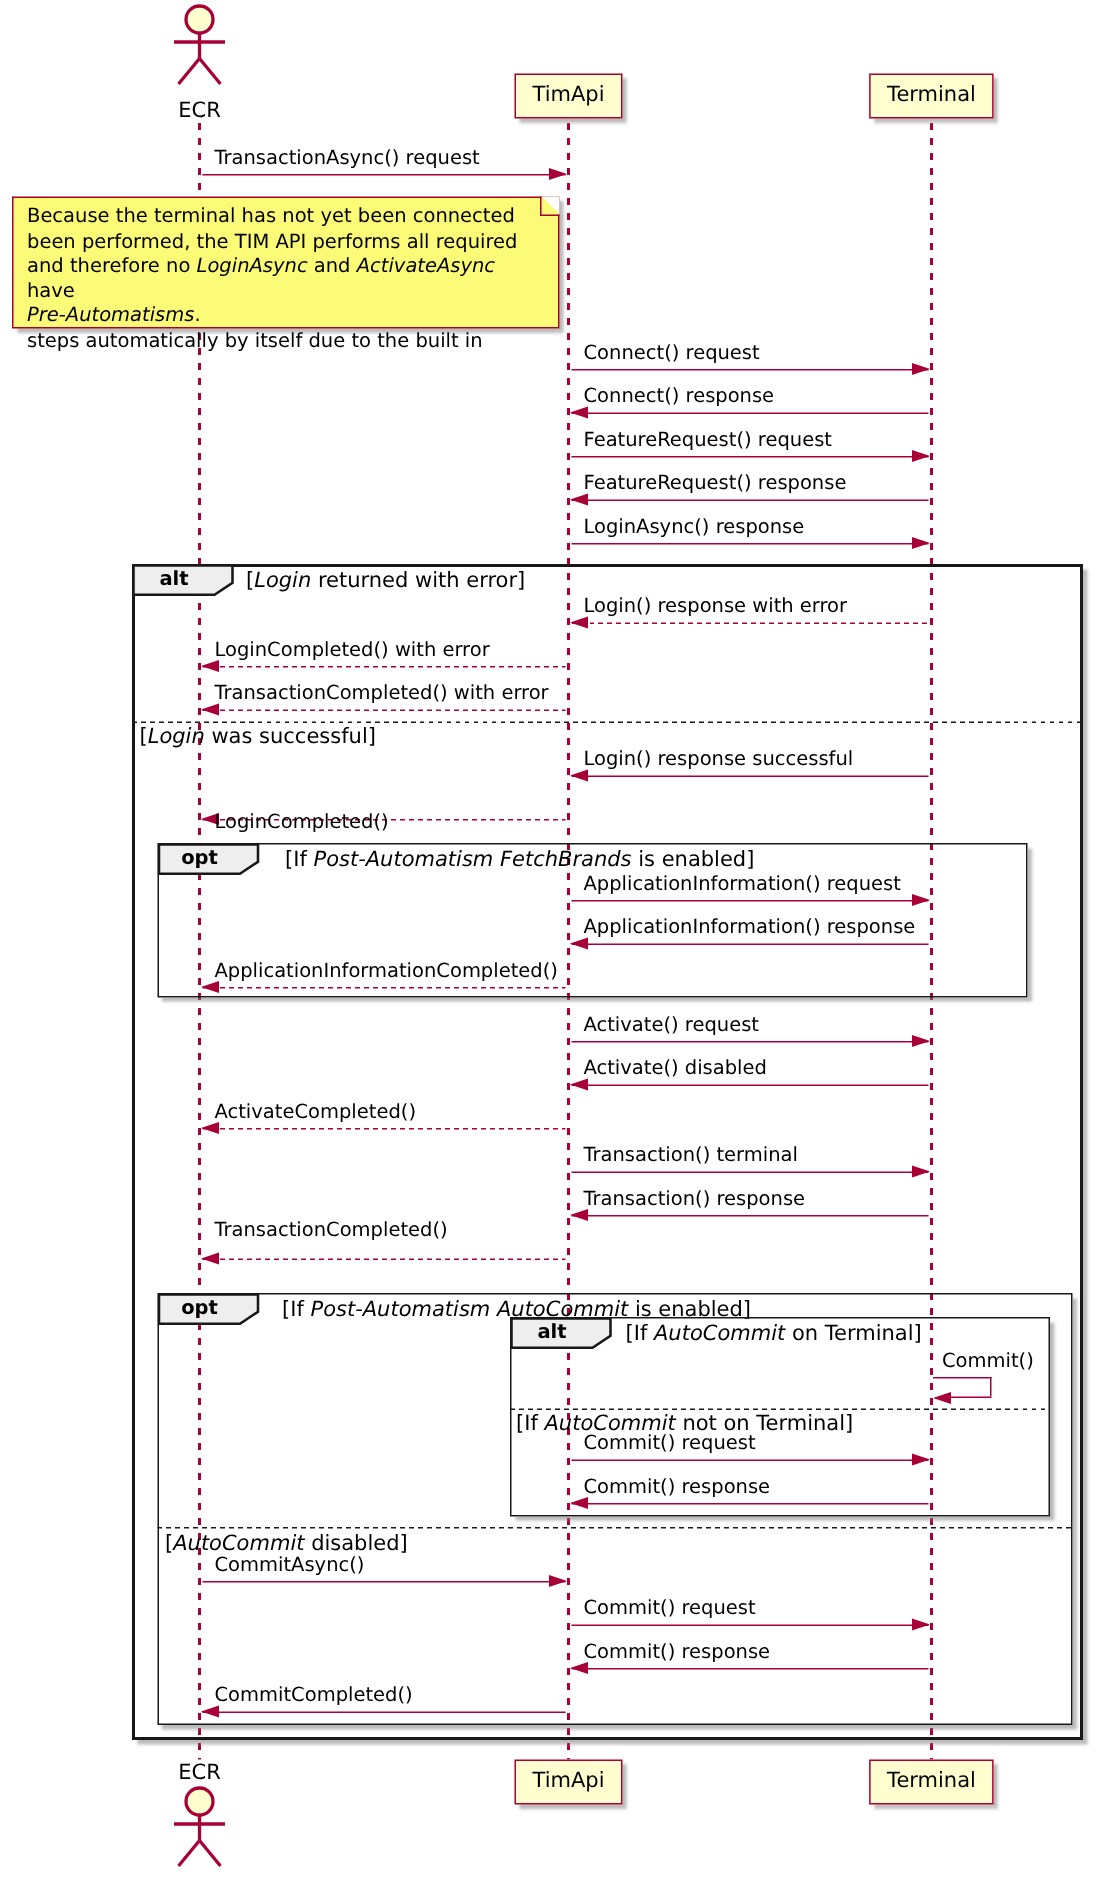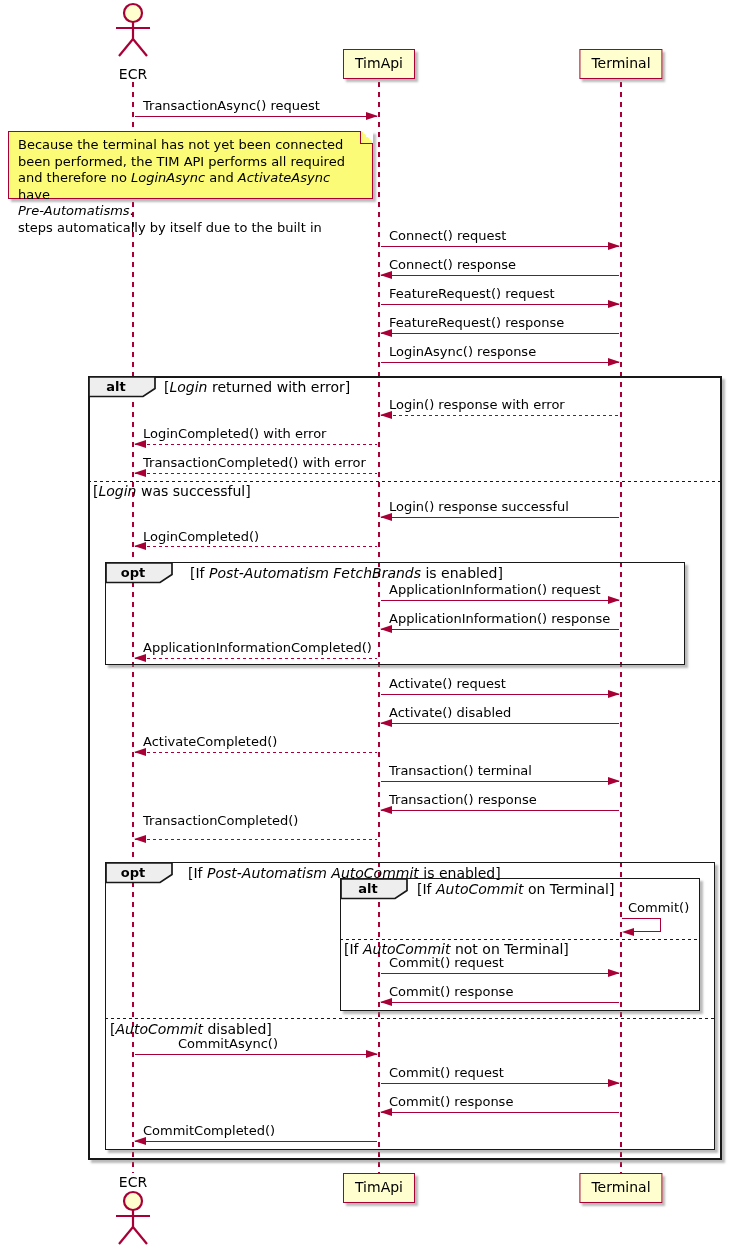--- a/index.html
+++ b/index.html
@@ -79,21 +79,21 @@
     <div class="cond" style="left: 188px; top: 866px;">[If <i>Post-Automatism AutoCommit</i> is enabled]</div>
     <div class="divider" style="left: 105px; top: 1018px; width: 610px; background: repeating-linear-gradient(90deg, rgb(24, 24, 24) 0px, rgb(24, 24, 24) 3px, transparent 3px, transparent 6px); height: 1.4px;"></div>
     <div class="cond" style="left: 110px; top: 1022px;">[<i>AutoCommit</i> disabled]</div>
     <div class="frame" style="left: 340px; top: 878px; width: 360px; height: 133px; border: 1.7px solid rgb(24, 24, 24);"></div>
     <div class="tabwrap" style="left: 340px; top: 878px;"><svg width="70" height="22" viewBox="0 0 70 22">
         <path d="M1,1 H67 V12.5 L55,20.5 H1 Z" fill="#EEEEEE" stroke="#181818" stroke-width="1.7"></path>
       </svg><div class="tabtext" style="position:absolute;">alt</div></div>
     <div class="cond" style="left: 417px; top: 882px;">[If <i>AutoCommit</i> on Terminal]</div>
     <div class="divider" style="left: 340px; top: 939px; width: 360px; background: repeating-linear-gradient(90deg, rgb(24, 24, 24) 0px, rgb(24, 24, 24) 3px, transparent 3px, transparent 6px); height: 1.4px;"></div>
     <div class="cond" style="left: 344px; top: 942px;">[If <i>AutoCommit</i> not on Terminal]</div>
-    <div class="note" style="left: 8px; top: 131px; width: 365px; height: 68px;">
+    <div class="note" style="left: 8px; top: 131px; width: 365px; height: 88px;">
       <div style="position:static;">Because the terminal has not yet been connected</div>
       <div style="position:static;">been performed, the TIM API performs all required</div>
       <div style="position:static;">and therefore no <i>LoginAsync</i> and <i>ActivateAsync</i> have</div>
       <div style="position:static;"><i>Pre-Automatisms</i>.</div>
       <div style="position:static;">steps automatically by itself due to the built in</div>
       <div class="fold"></div>
     </div>
     <div class="msg-line" style="left: 135px; top: 116px; width: 242px; height: 1.3px; background: rgb(168, 0, 54);"></div>
     <div class="ah" style="border-top: 4.5px solid transparent; border-bottom: 4.5px solid transparent; top: 112px; left: 366px; border-left: 12px solid rgb(168, 0, 54);"></div>
     <div class="msg-label" style="left: 143px; top: 99px;">TransactionAsync() request</div>
@@ -119,21 +119,21 @@
     <div class="ah" style="border-top: 4.5px solid transparent; border-bottom: 4.5px solid transparent; top: 440px; left: 134px; border-right: 12px solid rgb(168, 0, 54);"></div>
     <div class="msg-label" style="left: 143px; top: 427px;">LoginCompleted() with error</div>
     <div class="msg-line" style="left: 135px; top: 473px; width: 242px; height: 1.3px; background: repeating-linear-gradient(90deg, rgb(168, 0, 54) 0px, rgb(168, 0, 54) 3px, transparent 3px, transparent 6px);"></div>
     <div class="ah" style="border-top: 4.5px solid transparent; border-bottom: 4.5px solid transparent; top: 469px; left: 134px; border-right: 12px solid rgb(168, 0, 54);"></div>
     <div class="msg-label" style="left: 143px; top: 456px;">TransactionCompleted() with error</div>
     <div class="msg-line" style="left: 381px; top: 517px; width: 238px; height: 1.3px; background: rgb(168, 0, 54);"></div>
     <div class="ah" style="border-top: 4.5px solid transparent; border-bottom: 4.5px solid transparent; top: 513px; left: 380px; border-right: 12px solid rgb(168, 0, 54);"></div>
     <div class="msg-label" style="left: 389px; top: 500px;">Login() response successful</div>
     <div class="msg-line" style="left: 135px; top: 546px; width: 242px; height: 1.3px; background: repeating-linear-gradient(90deg, rgb(168, 0, 54) 0px, rgb(168, 0, 54) 3px, transparent 3px, transparent 6px);"></div>
     <div class="ah" style="border-top: 4.5px solid transparent; border-bottom: 4.5px solid transparent; top: 542px; left: 134px; border-right: 12px solid rgb(168, 0, 54);"></div>
-    <div class="msg-label" style="left: 143px; top: 530px;">LoginCompleted()</div>
+    <div class="msg-label" style="left: 143px; top: 542px;">LoginCompleted()</div>
     <div class="msg-line" style="left: 381px; top: 600px; width: 238px; height: 1.3px; background: rgb(168, 0, 54);"></div>
     <div class="ah" style="border-top: 4.5px solid transparent; border-bottom: 4.5px solid transparent; top: 596px; left: 608px; border-left: 12px solid rgb(168, 0, 54);"></div>
     <div class="msg-label" style="left: 389px; top: 583px;">ApplicationInformation() request</div>
     <div class="msg-line" style="left: 381px; top: 629px; width: 238px; height: 1.3px; background: rgb(168, 0, 54);"></div>
     <div class="ah" style="border-top: 4.5px solid transparent; border-bottom: 4.5px solid transparent; top: 625px; left: 380px; border-right: 12px solid rgb(168, 0, 54);"></div>
     <div class="msg-label" style="left: 389px; top: 612px;">ApplicationInformation() response</div>
     <div class="msg-line" style="left: 135px; top: 658px; width: 242px; height: 1.3px; background: repeating-linear-gradient(90deg, rgb(168, 0, 54) 0px, rgb(168, 0, 54) 3px, transparent 3px, transparent 6px);"></div>
     <div class="ah" style="border-top: 4.5px solid transparent; border-bottom: 4.5px solid transparent; top: 654px; left: 134px; border-right: 12px solid rgb(168, 0, 54);"></div>
     <div class="msg-label" style="left: 143px; top: 641px;">ApplicationInformationCompleted()</div>
     <div class="msg-line" style="left: 381px; top: 694px; width: 238px; height: 1.3px; background: rgb(168, 0, 54);"></div>
@@ -160,21 +160,21 @@
     <div style="left: 634px; top: 931px; width: 27px; height: 1.3px; background: rgb(168, 0, 54);"></div>
     <div class="ah" style="left: 622px; top: 927.5px; border-top: 4.5px solid transparent; border-bottom: 4.5px solid transparent; border-right: 12px solid rgb(168, 0, 54);"></div>
     <div class="msg-line" style="left: 381px; top: 973px; width: 238px; height: 1.3px; background: rgb(168, 0, 54);"></div>
     <div class="ah" style="border-top: 4.5px solid transparent; border-bottom: 4.5px solid transparent; top: 969px; left: 608px; border-left: 12px solid rgb(168, 0, 54);"></div>
     <div class="msg-label" style="left: 389px; top: 956px;">Commit() request</div>
     <div class="msg-line" style="left: 381px; top: 1002px; width: 238px; height: 1.3px; background: rgb(168, 0, 54);"></div>
     <div class="ah" style="border-top: 4.5px solid transparent; border-bottom: 4.5px solid transparent; top: 998px; left: 380px; border-right: 12px solid rgb(168, 0, 54);"></div>
     <div class="msg-label" style="left: 389px; top: 985px;">Commit() response</div>
     <div class="msg-line" style="left: 135px; top: 1054px; width: 242px; height: 1.3px; background: rgb(168, 0, 54);"></div>
     <div class="ah" style="border-top: 4.5px solid transparent; border-bottom: 4.5px solid transparent; top: 1050px; left: 366px; border-left: 12px solid rgb(168, 0, 54);"></div>
-    <div class="msg-label" style="left: 143px; top: 1037px; margin-left: 35px;">CommitAsync()</div>
+    <div class="msg-label" style="left: 143px; top: 1037px;">CommitAsync()</div>
     <div class="msg-line" style="left: 381px; top: 1083px; width: 238px; height: 1.3px; background: rgb(168, 0, 54);"></div>
     <div class="ah" style="border-top: 4.5px solid transparent; border-bottom: 4.5px solid transparent; top: 1079px; left: 608px; border-left: 12px solid rgb(168, 0, 54);"></div>
     <div class="msg-label" style="left: 389px; top: 1066px;">Commit() request</div>
     <div class="msg-line" style="left: 381px; top: 1112px; width: 238px; height: 1.3px; background: rgb(168, 0, 54);"></div>
     <div class="ah" style="border-top: 4.5px solid transparent; border-bottom: 4.5px solid transparent; top: 1108px; left: 380px; border-right: 12px solid rgb(168, 0, 54);"></div>
     <div class="msg-label" style="left: 389px; top: 1095px;">Commit() response</div>
     <div class="msg-line" style="left: 135px; top: 1141px; width: 242px; height: 1.3px; background: rgb(168, 0, 54);"></div>
     <div class="ah" style="border-top: 4.5px solid transparent; border-bottom: 4.5px solid transparent; top: 1137px; left: 134px; border-right: 12px solid rgb(168, 0, 54);"></div>
     <div class="msg-label" style="left: 143px; top: 1124px;">CommitCompleted()</div>
   </div>

